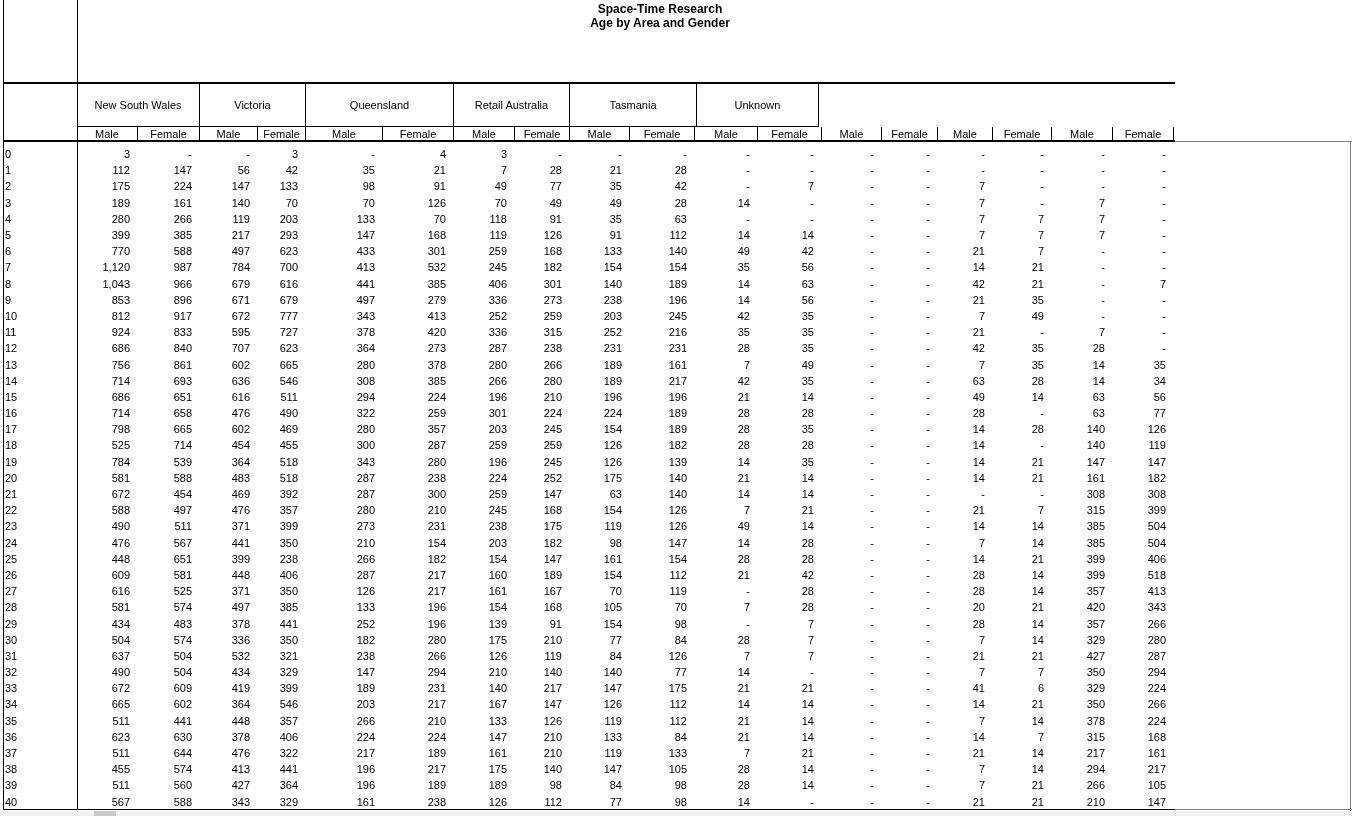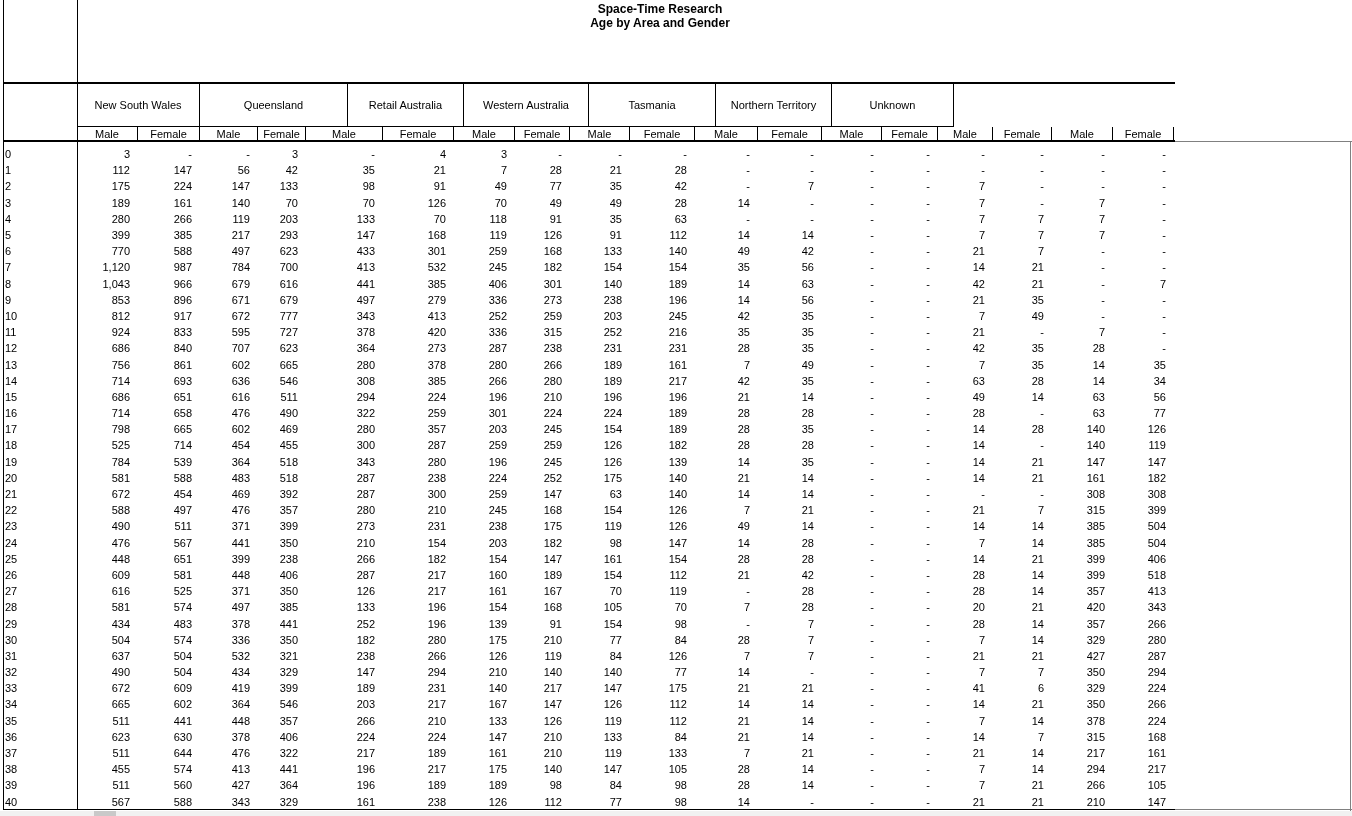--- a/index.html
+++ b/index.html
@@ -39,25 +39,24 @@
   <div class="vline" style="left:77px;top:0;height:810px;"></div>
   <div class="hline" style="left:3px;top:82px;width:1172px;height:2px;"></div>
   <div class="hline" style="left:3px;top:140px;width:1172px;height:2px;"></div>
   <div class="hline" style="left:1175px;top:141px;width:177px;background:#808080;"></div>
   <div class="hline" style="left:3px;top:809px;width:1172px;"></div>
   <div class="hline" style="left:1175px;top:809px;width:177px;background:#808080;"></div>
   <div class="vline" style="left:1350px;top:141px;height:675px;background:#808080;"></div>
 
   <div class="area-row" id="area-row">
       <div class="area-cell" style="width: 123px;">New South Wales</div>
+      <div class="area-cell" style="width: 106px;">Victoria</div>
       <div class="area-cell" style="width: 148px;">Queensland</div>
       <div class="area-cell" style="width: 116px;">Retail Australia</div>
-      <div class="area-cell" style="width: 125px;">Western Australia</div>
       <div class="area-cell" style="width: 127px;">Tasmania</div>
-      <div class="area-cell" style="width: 116px;">Northern Territory</div>
       <div class="area-cell" style="width: 122px;">Unknown</div>
     </div>
   <div class="gender-row" id="gender-row">
       <div class="gender-cell" style="width: 61px;">Male</div>
       <div class="gender-cell" style="width: 62px;">Female</div>
       <div class="gender-cell" style="width: 58px;">Male</div>
       <div class="gender-cell" style="width: 48px;">Female</div>
       <div class="gender-cell" style="width: 77px;">Male</div>
       <div class="gender-cell" style="width: 71px;">Female</div>
       <div class="gender-cell" style="width: 61px;">Male</div>

